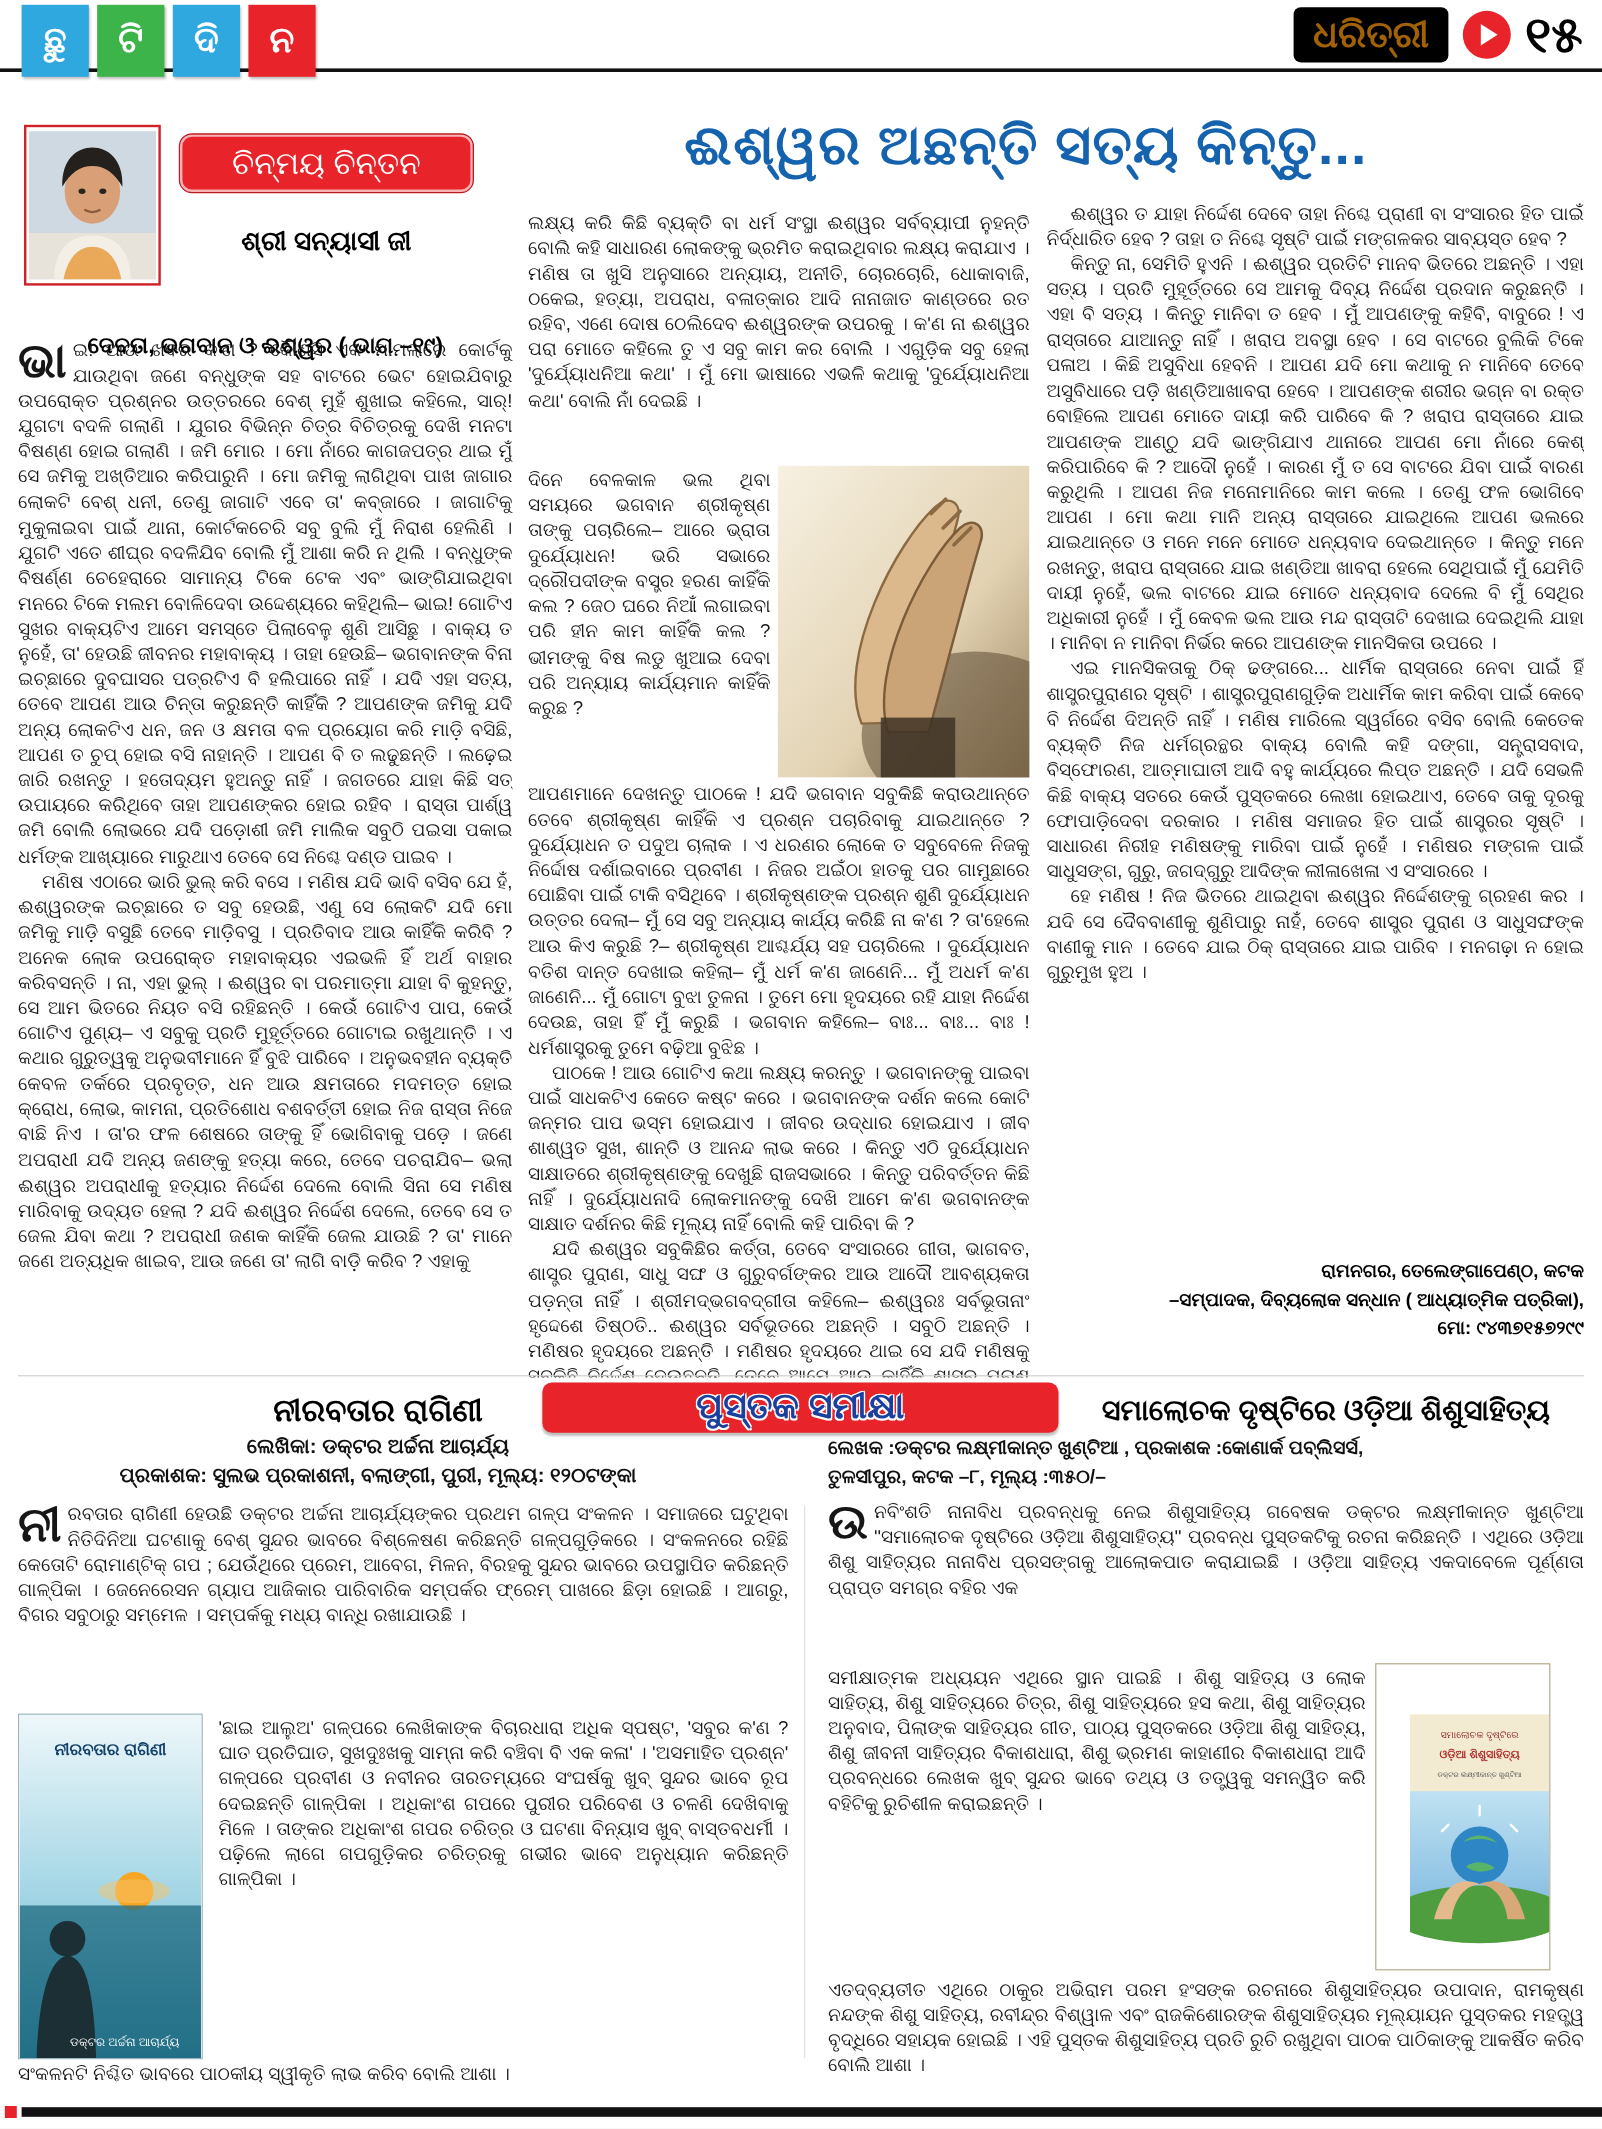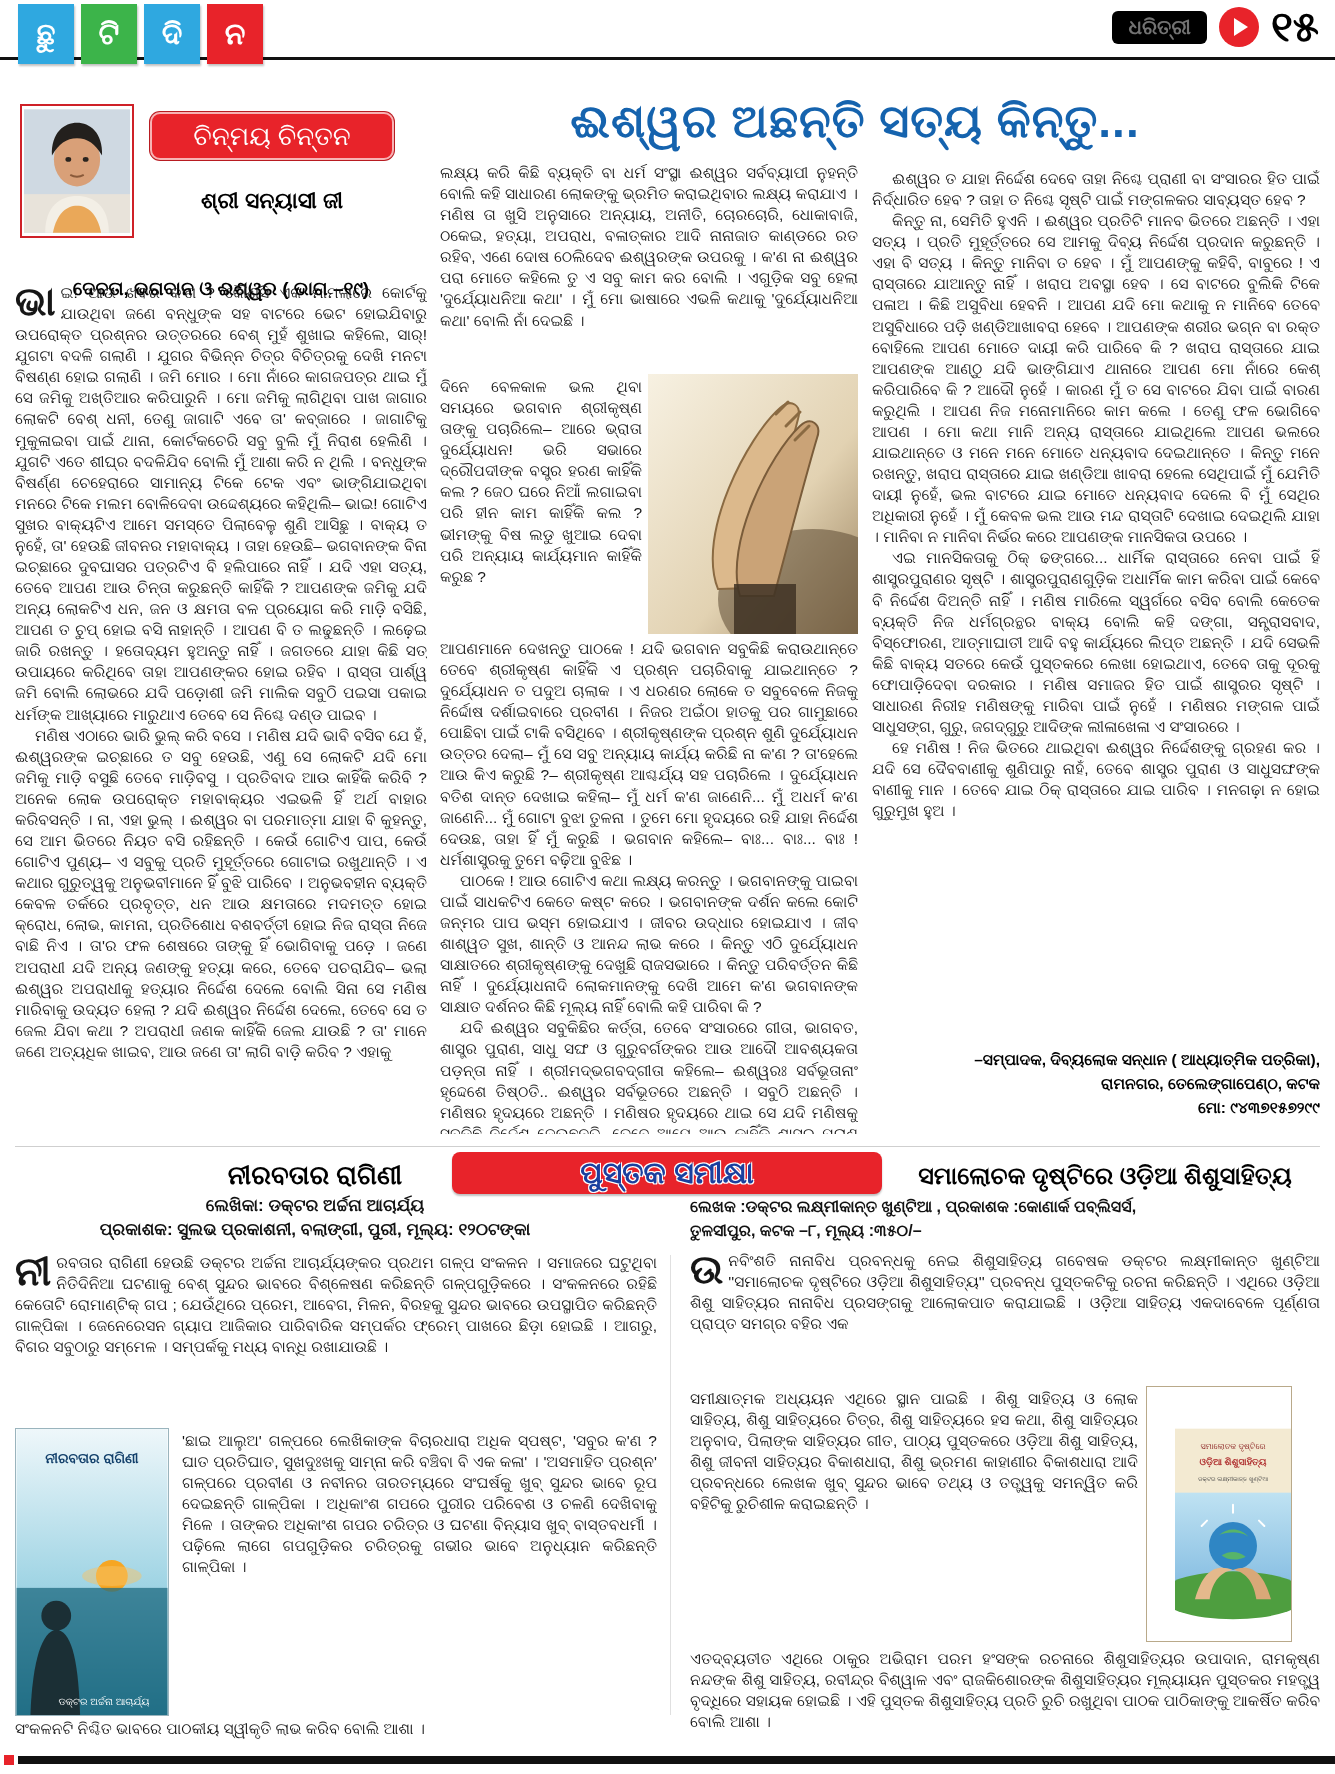--- a/index.html
+++ b/index.html
@@ -9,21 +9,21 @@
   
   .masthead-rule { position:absolute; left:0; top:57px; width:100%; height:3px; background:#111; z-index:1; }
   .tiles { position:absolute; left:18px; top:4px; display:flex; gap:7px; z-index:2; }
   .tile { width:56px; height:60px; display:flex; align-items:center; justify-content:center;
           color:#fff; font-weight:bold; font-size:30px; box-shadow:1px 2px 2px rgba(0,0,0,.25); }
   .tile-0 { background:#2fa8e0; }
   .tile-1 { background:#3cb44a; }
   .tile-2 { background:#2fa8e0; }
   .tile-3 { background:#e8232a; }
   .masthead-right { position:absolute; right:16px; top:6px; display:flex; align-items:center; gap:12px; z-index:2; }
-  .paper-name { background:#000; color:#737373; font-weight:bold; font-size:20px; padding:5px 16px; border-radius:6px; }
+  .paper-name { background:#000; color:#a16207; font-weight:bold; font-size:31px; padding:5px 16px; border-radius:6px; }
   .play-badge { width:40px; height:40px; border-radius:50%; background:#e8232a; position:relative; }
   .play-tri { position:absolute; left:15px; top:11px; width:0; height:0;
               border-left:14px solid #fff; border-top:9px solid transparent; border-bottom:9px solid transparent; }
   .page-number { font-size:42px; font-weight:bold; color:#000; line-height:1; }
 
   
   .author-photo { position:absolute; left:20px; top:104px; width:114px; height:134px;
                   border:2px solid #cf2128; background:#fff; padding:2px; }
   .author-photo svg { width:100%; height:100%; display:block; }
   .kicker { position:absolute; left:150px; top:112px; width:244px; height:48px; background:#e8232a;
@@ -34,21 +34,21 @@
   .headline { position:absolute; left:420px; top:94px; width:870px; text-align:center;
               font-size:46px; font-weight:bold; color:#1563ae; letter-spacing:1px; }
   .series-title { position:absolute; left:15px; top:250px; width:412px; text-align:center;
                   font-weight:bold; font-size:19px; color:#000;margin-top:28px; }
 
   .col { position:absolute; font-size:15.5px; line-height:1.36; text-align:justify; color:#161616; overflow:hidden; }
   .col p + p, .col .seg + .seg { }
   .para { margin:0; }
   .indent { text-indent:20px; }
   .col1 { left:15px;  top:282px; width:412px; height:858px; }
-  .col2 { left:440px; top:162px; width:418px; height:972px; }
+  .col2 { left:440px; top:176px; width:418px; height:972px; }
   .col3 { left:872px; top:168px; width:448px; height:880px; }
   .dropcap { float:left; font-size:40px; line-height:34px; font-weight:bold; padding:2px 5px 0 0; }
 
   .seg1 { height:214px; overflow:hidden; }
   .seg2 { width:202px; height:260px; overflow:hidden; }
   .seg3 { margin-top:2px; }
   .hands { position:absolute; left:208px; top:212px; width:210px; height:260px; }
   .hands svg { width:100%; height:100%; display:block; }
 
   .signature { position:absolute; left:872px; top:1048px; width:448px; text-align:right;
@@ -172,22 +172,22 @@
     </div>
 
     <div class="col col3">
       <p class="para indent">ଈଶ୍ୱର ତ ଯାହା ନିର୍ଦ୍ଦେଶ ଦେବେ ତାହା ନିଶ୍ଚେ ପ୍ରାଣୀ ବା ସଂସାରର ହିତ ପାଇଁ ନିର୍ଦ୍ଧାରିତ ହେବ ? ତାହା ତ ନିଶ୍ଚେ ସୃଷ୍ଟି ପାଇଁ ମଙ୍ଗଳକର ସାବ୍ୟସ୍ତ ହେବ ?</p>
       <p class="para indent">କିନ୍ତୁ ନା, ସେମିତି ହୁଏନି । ଈଶ୍ୱର ପ୍ରତିଟି ମାନବ ଭିତରେ ଅଛନ୍ତି । ଏହା ସତ୍ୟ । ପ୍ରତି ମୁହୂର୍ତ୍ତରେ ସେ ଆମକୁ ଦିବ୍ୟ ନିର୍ଦ୍ଦେଶ ପ୍ରଦାନ କରୁଛନ୍ତି । ଏହା ବି ସତ୍ୟ । କିନ୍ତୁ ମାନିବା ତ ହେବ । ମୁଁ ଆପଣଙ୍କୁ କହିବି, ବାବୁରେ ! ଏ ରାସ୍ତାରେ ଯାଆନ୍ତୁ ନାହିଁ । ଖରାପ ଅବସ୍ଥା ହେବ । ସେ ବାଟରେ ବୁଲିକି ଟିକେ ପଳାଅ । କିଛି ଅସୁବିଧା ହେବନି । ଆପଣ ଯଦି ମୋ କଥାକୁ ନ ମାନିବେ ତେବେ ଅସୁବିଧାରେ ପଡ଼ି ଖଣ୍ଡିଆଖାବରା ହେବେ । ଆପଣଙ୍କ ଶରୀର ଭଗ୍ନ ବା ରକ୍ତ ବୋହିଲେ ଆପଣ ମୋତେ ଦାୟୀ କରି ପାରିବେ କି ? ଖରାପ ରାସ୍ତାରେ ଯାଇ ଆପଣଙ୍କ ଆଣ୍ଠୁ ଯଦି ଭାଙ୍ଗିଯାଏ ଥାନାରେ ଆପଣ ମୋ ନାଁରେ କେଶ୍ କରିପାରିବେ କି ? ଆଦୌ ନୁହେଁ । କାରଣ ମୁଁ ତ ସେ ବାଟରେ ଯିବା ପାଇଁ ବାରଣ କରୁଥିଲି । ଆପଣ ନିଜ ମନୋମାନିରେ କାମ କଲେ । ତେଣୁ ଫଳ ଭୋଗିବେ ଆପଣ । ମୋ କଥା ମାନି ଅନ୍ୟ ରାସ୍ତାରେ ଯାଇଥିଲେ ଆପଣ ଭଲରେ ଯାଇଥାନ୍ତେ ଓ ମନେ ମନେ ମୋତେ ଧନ୍ୟବାଦ ଦେଇଥାନ୍ତେ । କିନ୍ତୁ ମନେ ରଖନ୍ତୁ, ଖରାପ ରାସ୍ତାରେ ଯାଇ ଖଣ୍ଡିଆ ଖାବରା ହେଲେ ସେଥିପାଇଁ ମୁଁ ଯେମିତି ଦାୟୀ ନୁହେଁ, ଭଲ ବାଟରେ ଯାଇ ମୋତେ ଧନ୍ୟବାଦ ଦେଲେ ବି ମୁଁ ସେଥିର ଅଧିକାରୀ ନୁହେଁ । ମୁଁ କେବଳ ଭଲ ଆଉ ମନ୍ଦ ରାସ୍ତାଟି ଦେଖାଇ ଦେଇଥିଲି ଯାହା । ମାନିବା ନ ମାନିବା ନିର୍ଭର କରେ ଆପଣଙ୍କ ମାନସିକତା ଉପରେ ।</p>
       <p class="para indent">ଏଇ ମାନସିକତାକୁ ଠିକ୍ ଢଙ୍ଗରେ... ଧାର୍ମିକ ରାସ୍ତାରେ ନେବା ପାଇଁ ହିଁ ଶାସ୍ତ୍ରପୁରାଣର ସୃଷ୍ଟି । ଶାସ୍ତ୍ରପୁରାଣଗୁଡ଼ିକ ଅଧାର୍ମିକ କାମ କରିବା ପାଇଁ କେବେ ବି ନିର୍ଦ୍ଦେଶ ଦିଅନ୍ତି ନାହିଁ । ମଣିଷ ମାରିଲେ ସ୍ୱର୍ଗରେ ବସିବ ବୋଲି କେତେକ ବ୍ୟକ୍ତି ନିଜ ଧର୍ମଗ୍ରନ୍ଥର ବାକ୍ୟ ବୋଲି କହି ଦଙ୍ଗା, ସନ୍ତ୍ରାସବାଦ, ବିସ୍ଫୋରଣ, ଆତ୍ମାଘାତୀ ଆଦି ବହୁ କାର୍ଯ୍ୟରେ ଲିପ୍ତ ଅଛନ୍ତି । ଯଦି ସେଭଳି କିଛି ବାକ୍ୟ ସତରେ କେଉଁ ପୁସ୍ତକରେ ଲେଖା ହୋଇଥାଏ, ତେବେ ତାକୁ ଦୂରକୁ ଫୋପାଡ଼ିଦେବା ଦରକାର । ମଣିଷ ସମାଜର ହିତ ପାଇଁ ଶାସ୍ତ୍ରର ସୃଷ୍ଟି । ସାଧାରଣ ନିରୀହ ମଣିଷଙ୍କୁ ମାରିବା ପାଇଁ ନୁହେଁ । ମଣିଷର ମଙ୍ଗଳ ପାଇଁ ସାଧୁସଙ୍ଗ, ଗୁରୁ, ଜଗଦ୍‌ଗୁରୁ ଆଦିଙ୍କ ଲୀଳାଖେଳା ଏ ସଂସାରରେ ।</p>
       <p class="para indent">ହେ ମଣିଷ ! ନିଜ ଭିତରେ ଥାଇଥିବା ଈଶ୍ୱର ନିର୍ଦ୍ଦେଶଙ୍କୁ ଗ୍ରହଣ କର । ଯଦି ସେ ଦୈବବାଣୀକୁ ଶୁଣିପାରୁ ନାହଁ, ତେବେ ଶାସ୍ତ୍ର ପୁରାଣ ଓ ସାଧୁସଙ୍ଘଙ୍କ ବାଣୀକୁ ମାନ । ତେବେ ଯାଇ ଠିକ୍ ରାସ୍ତାରେ ଯାଇ ପାରିବ । ମନଗଢ଼ା ନ ହୋଇ ଗୁରୁମୁଖ ହୁଅ ।</p>
     </div>
 
     <div class="signature">
+      <div>ରାମନଗର, ତେଲେଙ୍ଗାପେଣ୍ଠ, କଟକ</div>
       <div>–ସମ୍ପାଦକ, ଦିବ୍ୟଲୋକ ସନ୍ଧାନ ( ଆଧ୍ୟାତ୍ମିକ ପତ୍ରିକା),</div>
-      <div>ରାମନଗର, ତେଲେଙ୍ଗାପେଣ୍ଠ, କଟକ</div>
       <div>ମୋ: ୯୪୩୭୧୫୭୨୯୯</div>
     </div>
   </div>
 
   <div class="rule-above-reviews"></div>
 
   <div>
     <div class="ribbon">
       <span>ପୁସ୍ତକ ସମୀକ୍ଷା</span>
     </div>

